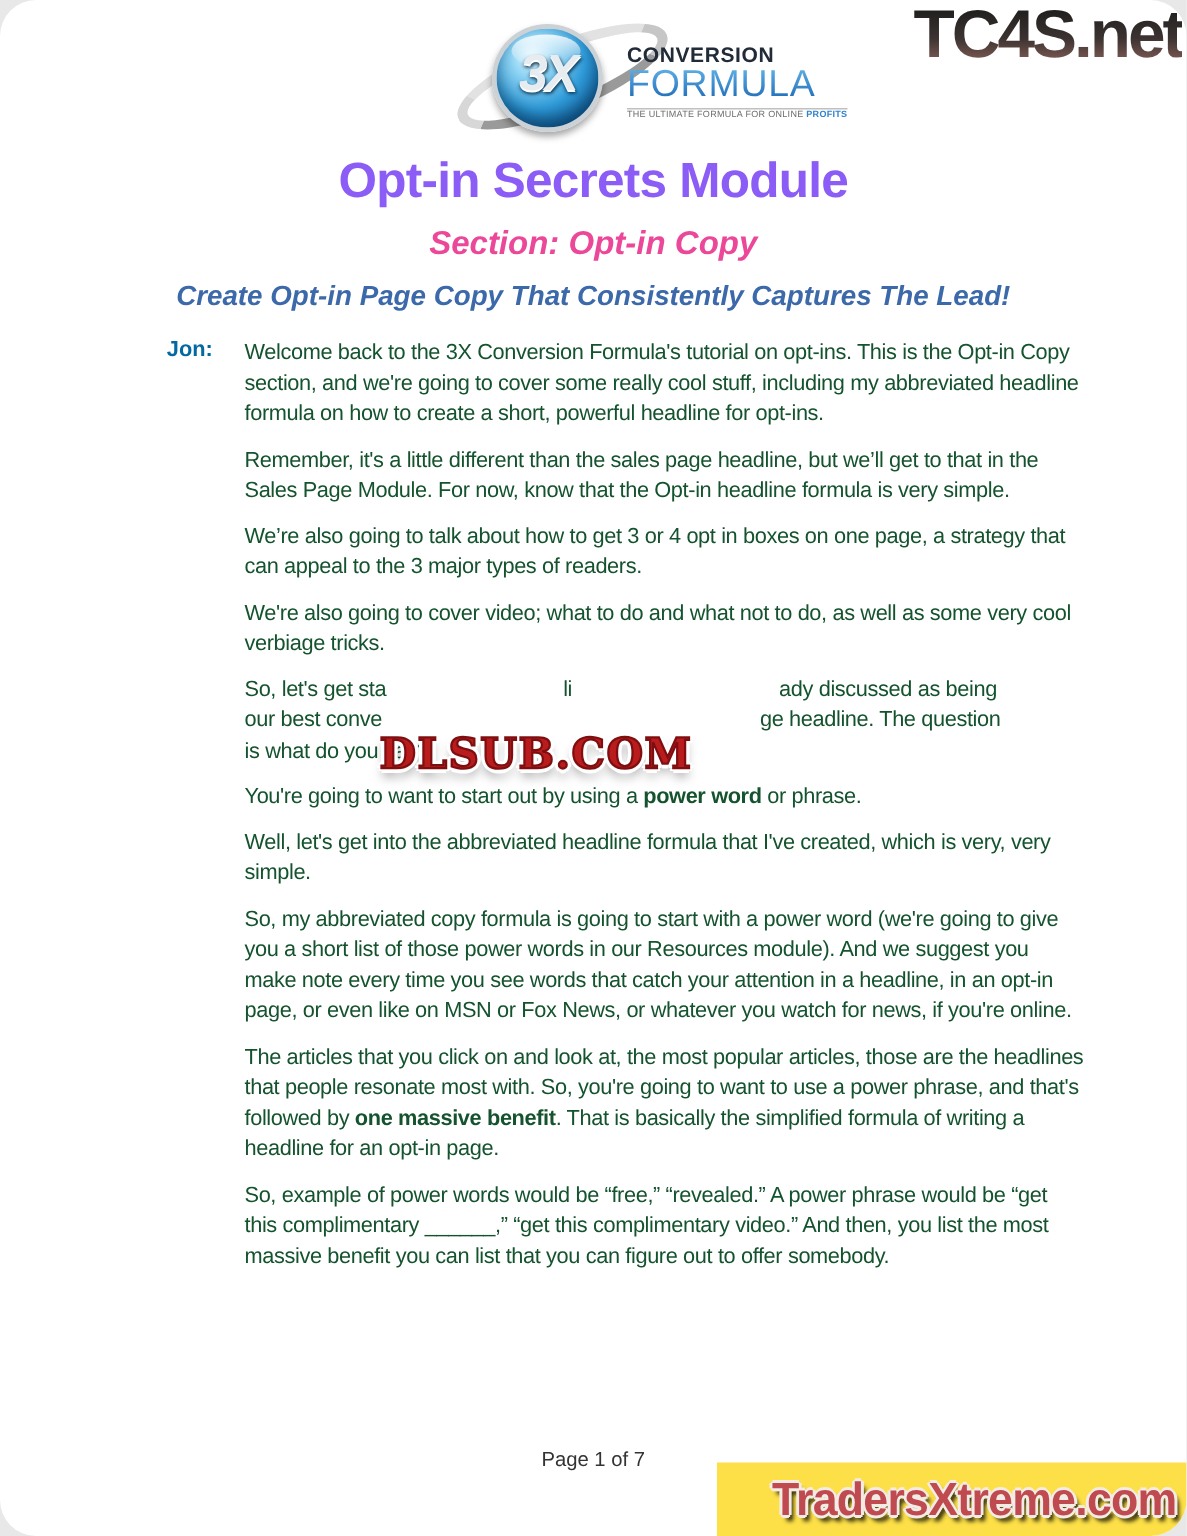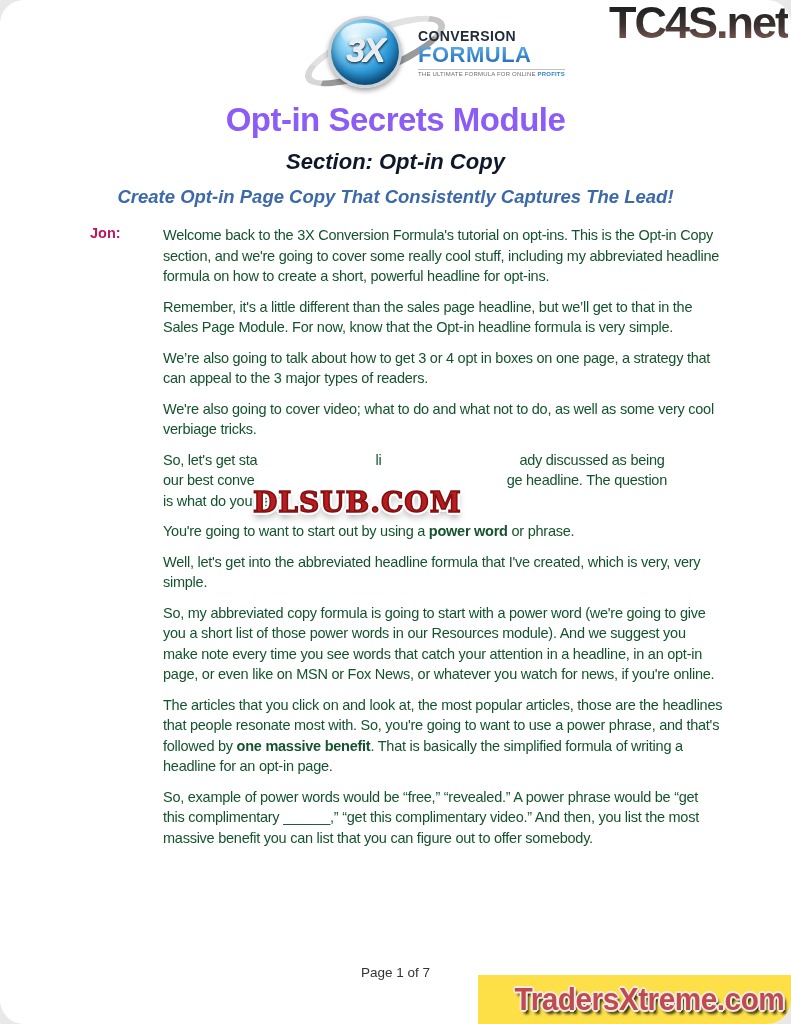--- a/index.html
+++ b/index.html
@@ -30,48 +30,48 @@
   }
   .orb-text {
     position:absolute; left:16px; top:24px; width:74px; text-align:center;
     font-style:italic; font-weight:bold; font-size:34px; color:#e7ecf0;
     text-shadow:0 1px 0 #ffffff, 0 2px 3px #0a3a5e, 1px 2px 2px rgba(0,0,0,.5);
     letter-spacing:-2px;
   }
   .logo-right { position:absolute; left:106px; top:22px; white-space:nowrap; }
   .logo-top { font-weight:bold; font-size:14px; color:#222c38; letter-spacing:.4px; }
   .logo-bottom {
-    font-weight:bold; font-size:22px; line-height:1.0; letter-spacing:.5px;
+    font-weight:normal; font-size:25px; line-height:1.0; letter-spacing:.5px;
     background:linear-gradient(180deg,#63b3e9 0%,#1f6db8 90%);
     -webkit-background-clip:text; background-clip:text; color:transparent;
   }
   .logo-tagline {
     margin-top:3px; padding-top:1px; border-top:1px solid #c0c0c0;
     font-size:6px; color:#6d6d6d; letter-spacing:.2px; white-space:nowrap;
   }
   .logo-tagline .hl { color:#2f83cf; font-weight:bold; }
 
   .tc4s {
     position:absolute; right:3px; top:-2px;
     font-weight:bold; font-size:45px; letter-spacing:-2px; line-height:1.1;
     background:linear-gradient(180deg,#21201f 18%,#3b3331 55%,#9c6b63 100%);
     -webkit-background-clip:text; background-clip:text; color:transparent;
   }
 
   
   .title  { position:absolute; top:101px; left:0; width:100%; text-align:center;
             font-size:33px; font-weight:bold; color:#8b5cf6; letter-spacing:-.5px; }
   .section{ position:absolute; top:149px; left:0; width:100%; text-align:center;
-            font-size:22px; font-weight:bold; font-style:italic; color:#0f172a; }
+            font-size:22px; font-weight:bold; font-style:italic; color:#ec4899; }
   .lead   { position:absolute; top:186px; left:0; width:100%; text-align:center;
             font-size:18.5px; font-weight:bold; font-style:italic; color:#3c69a9; }
 
   
   .transcript { position:absolute; left:90px; top:225px; width:633px; display:flex; }
-  .speaker { width:73px; flex:0 0 73px; font-weight:bold; font-size:14.5px; color:#be185d; }
+  .speaker { width:73px; flex:0 0 73px; font-weight:bold; font-size:14.5px; color:#0369a1;text-align:center; }
   .paras { flex:1; }
   .para { font-size:14.5px; line-height:20.5px; letter-spacing:-.25px;
           color:#14532d; margin:0 0 10px; }
   .para .bold { font-weight:bold; }
   .para .gap { display:inline-block; height:2px; }
 
   
   .dlsub {
     position:absolute; left:253px; top:486px;
     font-family:"DejaVu Serif", serif; font-weight:bold;

